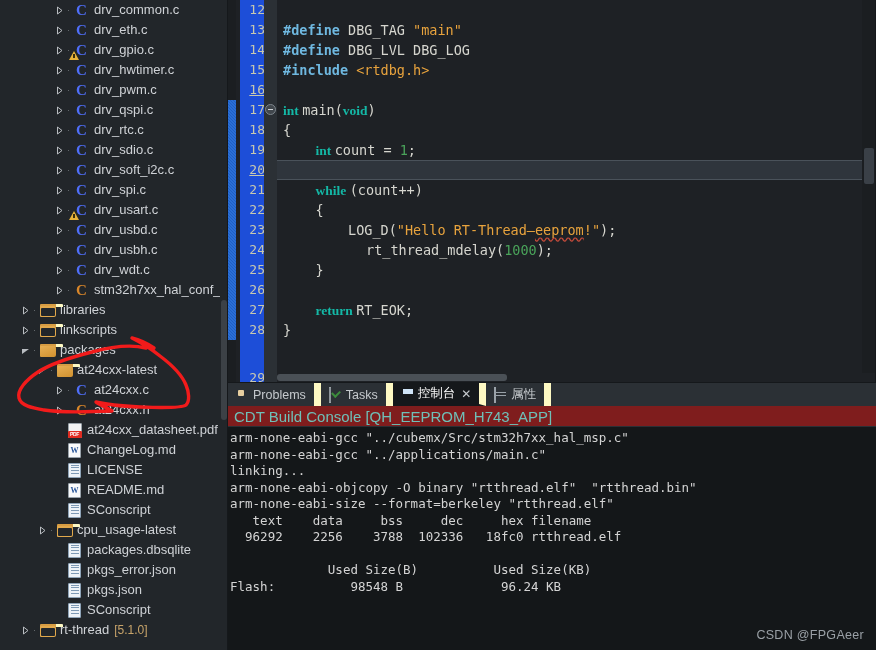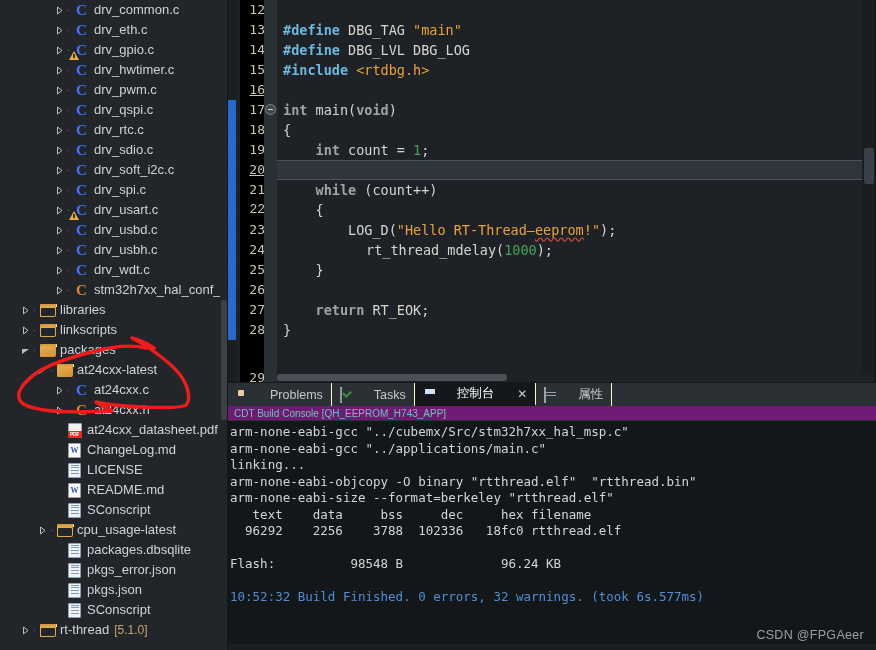--- a/index.html
+++ b/index.html
@@ -137,21 +137,21 @@
     position:absolute;left:0;top:0;width:8px;height:382px;background:#1b1e21;
   }
   #changebar .seg{
     position:absolute;left:0;width:8px;
     background:#1f5fc4;
     background-image:linear-gradient(45deg,#2a6fd6 25%,transparent 25%,transparent 50%,#2a6fd6 50%,#2a6fd6 75%,transparent 75%);
     background-size:3px 3px;
   }
   #gutter{
     position:absolute;left:12px;top:0;width:28px;height:382px;
-    background:#000000;
+    background:#1d4ed8;
   }
   #gutter .ln{
     position:absolute;right:3px;width:26px;text-align:right;
     color:#c8c8b0;
     font-family:"DejaVu Sans Mono", monospace;
     font-size:13px;line-height:20px;height:20px;
   }
   #foldcol{
     position:absolute;left:36px;top:0;width:13px;height:382px;
     background:#2b3035;
@@ -175,21 +175,21 @@
     white-space:pre;padding-left:6px;box-sizing:border-box;
   }
   .curline{
     background:#2f353c;
     border-top:1px solid #4a525a;border-bottom:1px solid #4a525a;
     left:0;right:0;
   }
   .tk-pp{color:#6fb8e0;font-weight:bold;}
   .tk-plain{color:#d6d6cf;}
   .tk-str{color:#e8a33d;}
-  .tk-kw{color:#a3a3a3;font-weight:bold;}
+  .tk-kw{color:#14b8a6;font-weight:bold;font-family:Liberation Serif, serif;}
   .tk-num{color:#4aa35a;}
   .squiggle{
     text-decoration:underline wavy #c84a3a;
     text-underline-offset:2px;
   }
   #ed-right-edge{
     position:absolute;right:0;top:0;width:1px;height:382px;background:#15181b;
   }
   #ed-hscroll{
     position:absolute;left:49px;right:0;bottom:0;height:9px;background:#1e2125;
@@ -209,24 +209,24 @@
   
   #console{
     position:relative;width:648px;height:268px;background:#1b1e21;
   }
   #tabbar{
     position:relative;height:23px;background:#2b3035;
     display:flex;align-items:stretch;
     border-top:1px solid #15181b;
   }
   .tab{
-    display:flex;align-items:center;gap:20px;
+    display:flex;align-items:center;gap:3px;
     padding:0 8px;height:23px;
     color:#c5c9cd;font-size:12.5px;
-    border-right:1px solid #fef9c3;
+    border-right:7px solid #fef9c3;
     box-sizing:border-box;cursor:default;
   }
   .tab.active{
     background:#15181b;color:#ffffff;
     border-bottom:2px solid #15181b;
   }
   .tabicon{width:14px;height:14px;flex:0 0 14px;position:relative;}
   .ic-problems{
     width:13px;height:13px;background:#b9462f;border-radius:2px;position:relative;
   }
@@ -257,22 +257,22 @@
     background:#9aa2a9;box-shadow:0 3px 0 #9aa2a9;
   }
   .closex{
     color:#c8ccd0;font-size:12px;margin-left:3px;
     font-family:"DejaVu Sans", sans-serif;
   }
   #consoletitle{
     padding:2px 0 1px 6px;
     color:#6fc0b8;
     font-family:"Liberation Sans", sans-serif;
-    font-size:10px;
-    background:#701a75;
+    font-size:15px;
+    background:#7f1d1d;
   }
   #consolebody{
     position:relative;
     background:#141719;
     height:224px;
     padding:3px 0 0 2px;
     font-family:"DejaVu Sans Mono", monospace;
     font-size:12.5px;line-height:16.5px;
     color:#d4d4d4;
     overflow:hidden;
@@ -688,21 +688,21 @@
           <div class="ln" style="top: 0px;">12</div>
           <div class="ln" style="top: 20px;">13</div>
           <div class="ln" style="top: 40px;">14</div>
           <div class="ln" style="top: 60px;">15</div>
           <div class="ln" style="top: 80px; text-decoration: underline;">16</div>
           <div class="ln" style="top: 100px;">17</div>
           <div class="ln" style="top: 120px;">18</div>
           <div class="ln" style="top: 140px;">19</div>
           <div class="ln" style="top: 160px; text-decoration: underline;">20</div>
           <div class="ln" style="top: 180px;">21</div>
-          <div class="ln" style="top: 200px; font-family: Liberation Mono, monospace;">22</div>
+          <div class="ln" style="top: 200px;">22</div>
           <div class="ln" style="top: 220px;">23</div>
           <div class="ln" style="top: 240px;">24</div>
           <div class="ln" style="top: 260px;">25</div>
           <div class="ln" style="top: 280px;">26</div>
           <div class="ln" style="top: 300px;">27</div>
           <div class="ln" style="top: 320px;">28</div>
           <div class="ln" style="top: 340px; margin-top: 28px;">29</div>
         </div>
       <div id="foldcol">
           <div class="foldmark" style="top: 104px;"></div>
@@ -760,23 +760,23 @@
       <div id="consolebody">
         <div id="con-lines">
             <div class="ln2">arm-none-eabi-gcc "../cubemx/Src/stm32h7xx_hal_msp.c"</div>
             <div class="ln2">arm-none-eabi-gcc "../applications/main.c"</div>
             <div class="ln2">linking...</div>
             <div class="ln2">arm-none-eabi-objcopy -O binary "rtthread.elf"  "rtthread.bin"</div>
             <div class="ln2">arm-none-eabi-size --format=berkeley "rtthread.elf"</div>
             <div class="ln2">   text    data     bss     dec     hex filename</div>
             <div class="ln2">  96292    2256    3788  102336   18fc0 rtthread.elf</div>
             <div class="ln2"> </div>
+            <div class="ln2">             Used Size(B)          Used Size(KB)</div>
             <div class="ln2">Flash:          98548 B             96.24 KB</div>
             <div class="ln2"> </div>
-            <div class="ln2 c-finish">10:52:32 Build Finished. 0 errors, 32 warnings. (took 6s.577ms)</div>
           </div>
         <div id="con-vscroll"></div>
       </div>
     </div>
   </div>
 
   <svg id="annot" viewBox="0 0 876 650" xmlns="http://www.w3.org/2000/svg">
     <path id="annot-path" d="M146,348 C130,344 110,347 92,352 C72,357 52,363 38,372
              C26,380 17,390 19,398 C21,406 33,408 44,410
              C62,413 88,412 112,411 C104,406 98,404 96,402

